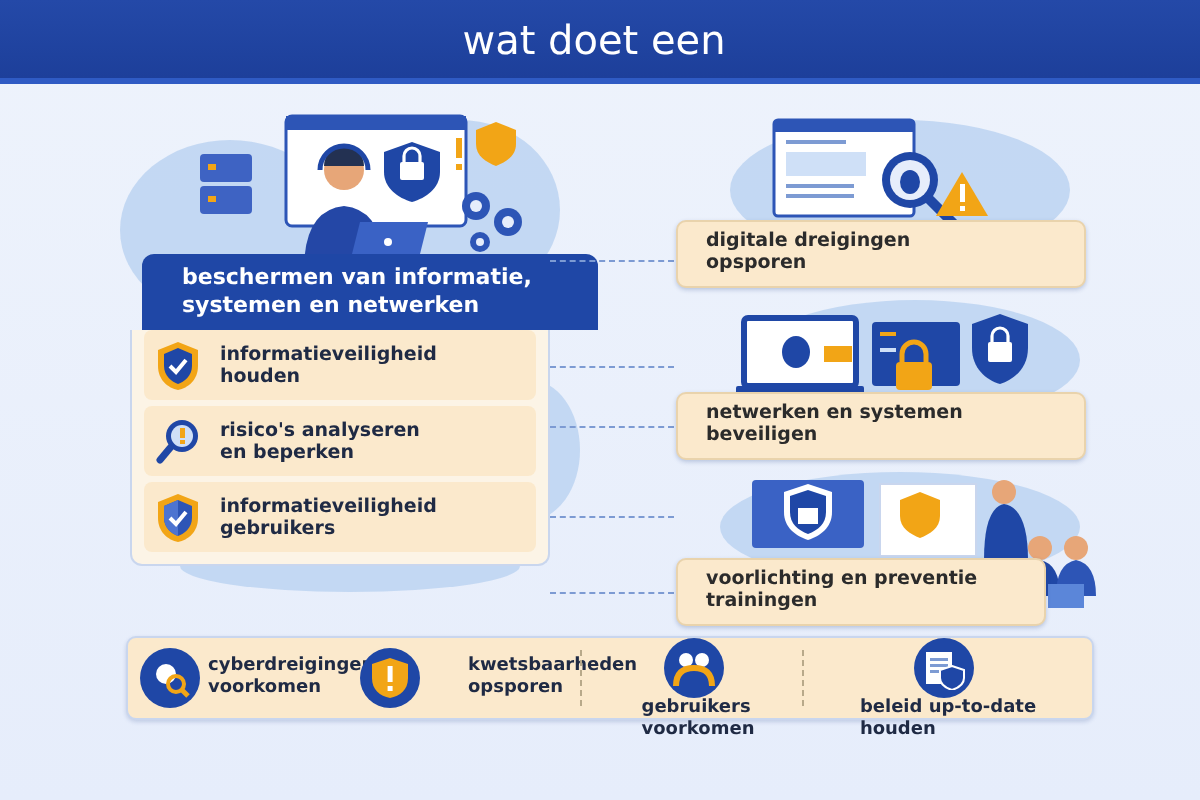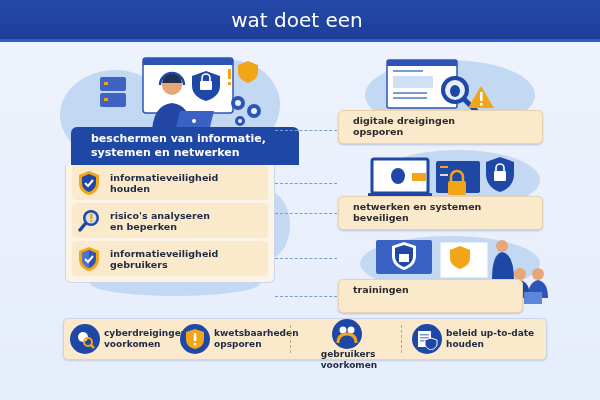--- a/index.html
+++ b/index.html
@@ -204,38 +204,39 @@
   <circle cx="130" cy="10" r="6" fill="#e7a678"></circle>
   <path d="M120 44 q0 -26 10 -28 q12 2 12 28z" fill="#1f47a6"></path>
   <circle cx="148" cy="38" r="6" fill="#e7a678"></circle>
     <circle cx="166" cy="38" r="6" fill="#e7a678"></circle>
   <path d="M138 62 q0 -16 10 -18 q10 2 10 18z" fill="#1f47a6"></path>
   <path d="M156 62 q0 -16 10 -18 q10 2 10 18z" fill="#2d55b6"></path>
   <rect x="132" y="56" width="18" height="12" fill="#f2a516"></rect>
     <rect x="152" y="56" width="18" height="12" fill="#5b86d9"></rect>
 </svg>
 <div class="r-card" style="top:279px;width:185px;">
+  <div>voorlichting en preventie</div>
   <div>trainingen</div>
 </div>
 
 <div class="bottom">
   <div class="b-item" style="width:110px;">
     <div class="ic">
       <svg width="22" height="22" viewBox="0 0 22 22">
           <circle cx="9" cy="9" r="5" fill="#fff"></circle>
           <circle cx="14" cy="14" r="4" fill="none" stroke="#f2a516" stroke-width="2"></circle>
           <path d="M17 17 l3 3" stroke="#f2a516" stroke-width="2.5"></path>
         </svg>
     </div>
     <div class="txt">
       <div>cyberdreigingen</div>
       <div>voorkomen</div>
     </div>
   </div>
-  <div class="b-item" style="width:112px;">
+  <div class="b-item" style="width:112px;gap:20px;">
     <div class="ic">
       <svg width="20" height="22" viewBox="0 0 20 22">
           <path d="M10 1 l9 3 v7 c0 6 -4 9 -9 10 c-5 -1 -9 -4 -9 -10 v-7z" fill="#f2a516"></path>
           <rect x="8.8" y="5" width="2.5" height="8" fill="#fff"></rect>
           <rect x="8.8" y="15" width="2.5" height="2.5" fill="#fff"></rect>
         </svg>
     </div>
     <div class="txt">
       <div>kwetsbaarheden</div>
       <div>opsporen</div>
@@ -249,21 +250,21 @@
           <circle cx="15" cy="6" r="3.5" fill="#fff"></circle>
           <path d="M2 19 q0 -9 9 -9 q9 0 9 9" fill="none" stroke="#f2a516" stroke-width="3"></path>
         </svg>
     </div>
     <div class="txt">
       <div>gebruikers</div>
       <div>voorkomen</div>
     </div>
   </div>
   <div class="b-sep"></div>
-  <div class="b-item" style="width:130px;">
+  <div class="b-item" style="width:130px;flex-direction:column;">
     <div class="ic">
       <svg width="22" height="22" viewBox="0 0 22 22">
           <rect x="2" y="3" width="13" height="16" fill="#fff"></rect>
           <rect x="4" y="6" width="9" height="1.5" fill="#7d9bd3"></rect>
           <rect x="4" y="9" width="9" height="1.5" fill="#7d9bd3"></rect>
           <rect x="4" y="12" width="6" height="1.5" fill="#7d9bd3"></rect>
           <path d="M15 10 l6 2 v4 c0 3 -3 5 -6 6 c-3 -1 -6 -3 -6 -6 v-4z" fill="#1f47a6" stroke="#fff"></path>
         </svg>
     </div>
     <div class="txt">

